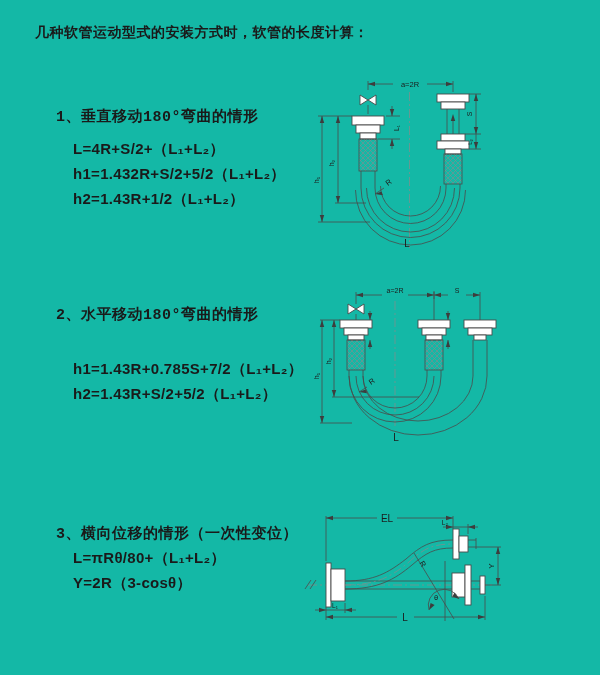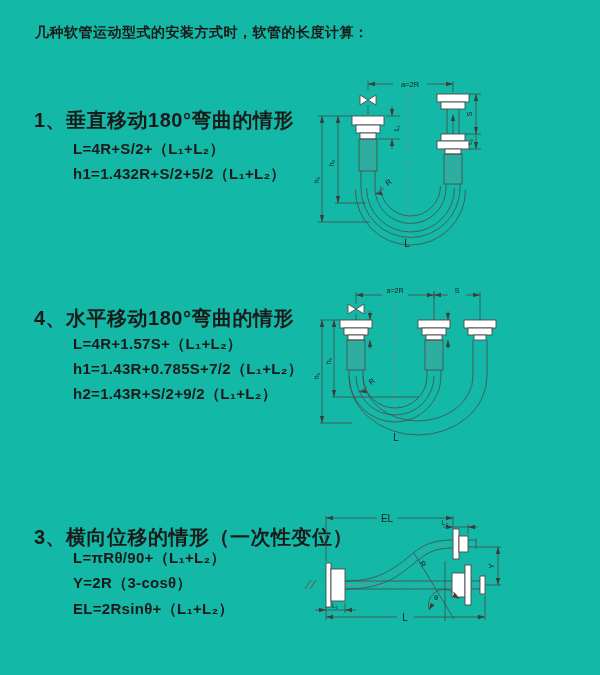--- a/index.html
+++ b/index.html
@@ -1,38 +1,39 @@
 <!DOCTYPE html>
 <html><head>
 <meta charset="utf-8">
 <style>
   html,body{margin:0;padding:0;background:#e8e8e8;}
   .page{position:relative;width:600px;height:675px;background:#14b8a6;
         font-family:"Liberation Sans","DejaVu Sans",sans-serif;color:#1a1a1a;overflow:hidden;}
   .title{position:absolute;left:35px;top:24px;font-size:14px;font-weight:700;letter-spacing:.5px;}
-  .heading{position:absolute;left:34px;font-size:20px;font-weight:700;letter-spacing:.5px;}
+  .heading{position:absolute;left:56px;font-size:15px;font-weight:700;letter-spacing:.5px;font-family:Liberation Mono, monospace;}
   .formula{position:absolute;left:73px;font-size:15px;font-weight:600;letter-spacing:.3px;}
   svg.diagram{position:absolute;overflow:visible;}
   svg .ln{stroke:#4a4a4a;stroke-width:.8;fill:none;}
   svg .cl{stroke:#8a8a8a;stroke-width:.7;fill:none;stroke-dasharray:9 3 2 3;}
   svg .fit{stroke:#4a4a4a;stroke-width:.9;fill:#ffffff;}
   svg .braid{stroke:#4a4a4a;stroke-width:.8;}
   svg .ar{fill:#3d3d3d;stroke:none;}
   svg text{font-family:"Liberation Sans","DejaVu Sans",sans-serif;fill:#1c1c1c;}
 </style>
 </head>
 <body>
 
 <div class="page">
 
   <div class="title">几种软管运动型式的安装方式时，软管的长度计算：</div>
 
   <div class="heading" style="top:107px">1、垂直移动180°弯曲的情形</div>
   <div class="formula" style="top:140px">L=4R+S/2+（L₁+L₂）</div>
   <div class="formula" style="top:165px">h1=1.432R+S/2+5/2（L₁+L₂）</div>
+  <div class="formula" style="top:190px">h2=1.43R+1/2（L₁+L₂）</div>
 
   <svg class="diagram" style="left:308px;top:68px" width="280" height="190" viewBox="0 0 280 190">
     <defs>
       <pattern id="hb1" width="5" height="5" patternUnits="userSpaceOnUse">
         <path d="M0 0 L5 5 M5 0 L0 5" stroke="#8a8a8a" stroke-width="0.6"></path>
       </pattern>
     </defs>
 
     <line class="cl" x1="101.5" y1="24" x2="101.5" y2="180"></line>
 
@@ -124,24 +125,23 @@
     </g>
 
     <g>
       <line class="ln" x1="76" y1="120" x2="67" y2="126"></line>
       <path class="ar" d="M67 126 l6.5 -2.6 l1.4 3.8 z"></path>
       <text x="80" y="118" font-size="7.5" transform="rotate(-38 80 118)">R</text>
     </g>
     <text x="99" y="179" font-size="10" text-anchor="middle">L</text>
   </svg>
 
-  <div class="heading" style="top:305px">4、水平移动180°弯曲的情形</div>
-  <div class="formula" style="top:335px">L=4R+1.57S+（L₁+L₂）</div>
+  <div class="heading" style="top:305px">2、水平移动180°弯曲的情形</div>
   <div class="formula" style="top:360px">h1=1.43R+0.785S+7/2（L₁+L₂）</div>
-  <div class="formula" style="top:385px">h2=1.43R+S/2+9/2（L₁+L₂）</div>
+  <div class="formula" style="top:385px">h2=1.43R+S/2+5/2（L₁+L₂）</div>
 
   <svg class="diagram" style="left:312px;top:281px" width="290" height="180" viewBox="0 0 290 180">
     <defs>
       <pattern id="hb2" width="5" height="5" patternUnits="userSpaceOnUse">
         <path d="M0 0 L5 5 M5 0 L0 5" stroke="#8a8a8a" stroke-width="0.6"></path>
       </pattern>
     </defs>
     <line class="cl" x1="83" y1="20" x2="83" y2="145"></line>
 
     <g>
@@ -229,23 +229,22 @@
 
     <g>
       <line class="ln" x1="55" y1="106" x2="47" y2="111"></line>
       <path class="ar" d="M47 111 l6.5 -2.6 l1.4 3.8 z"></path>
       <text x="59" y="104" font-size="7.5" transform="rotate(-35 59 104)">R</text>
     </g>
     <text x="84" y="160" font-size="10" text-anchor="middle">L</text>
   </svg>
 
   <div class="heading" style="top:524px">3、横向位移的情形（一次性变位）</div>
-  <div class="formula" style="top:549px">L=πRθ/90+（L₁+L₂）</div>
+  <div class="formula" style="top:549px">L=πRθ/80+（L₁+L₂）</div>
   <div class="formula" style="top:574px">Y=2R（3-cosθ）</div>
-  <div class="formula" style="top:600px">EL=2Rsinθ+（L₁+L₂）</div>
 
   <svg class="diagram" style="left:302px;top:503px" width="300" height="160" viewBox="0 0 300 160">
 
     <line class="cl" x1="6" y1="82" x2="192" y2="82"></line>
     <g>
       <line class="ln" x1="3" y1="86" x2="9" y2="77"></line>
         <line class="ln" x1="8" y1="86" x2="14" y2="77"></line>
     </g>
 
     <g>

